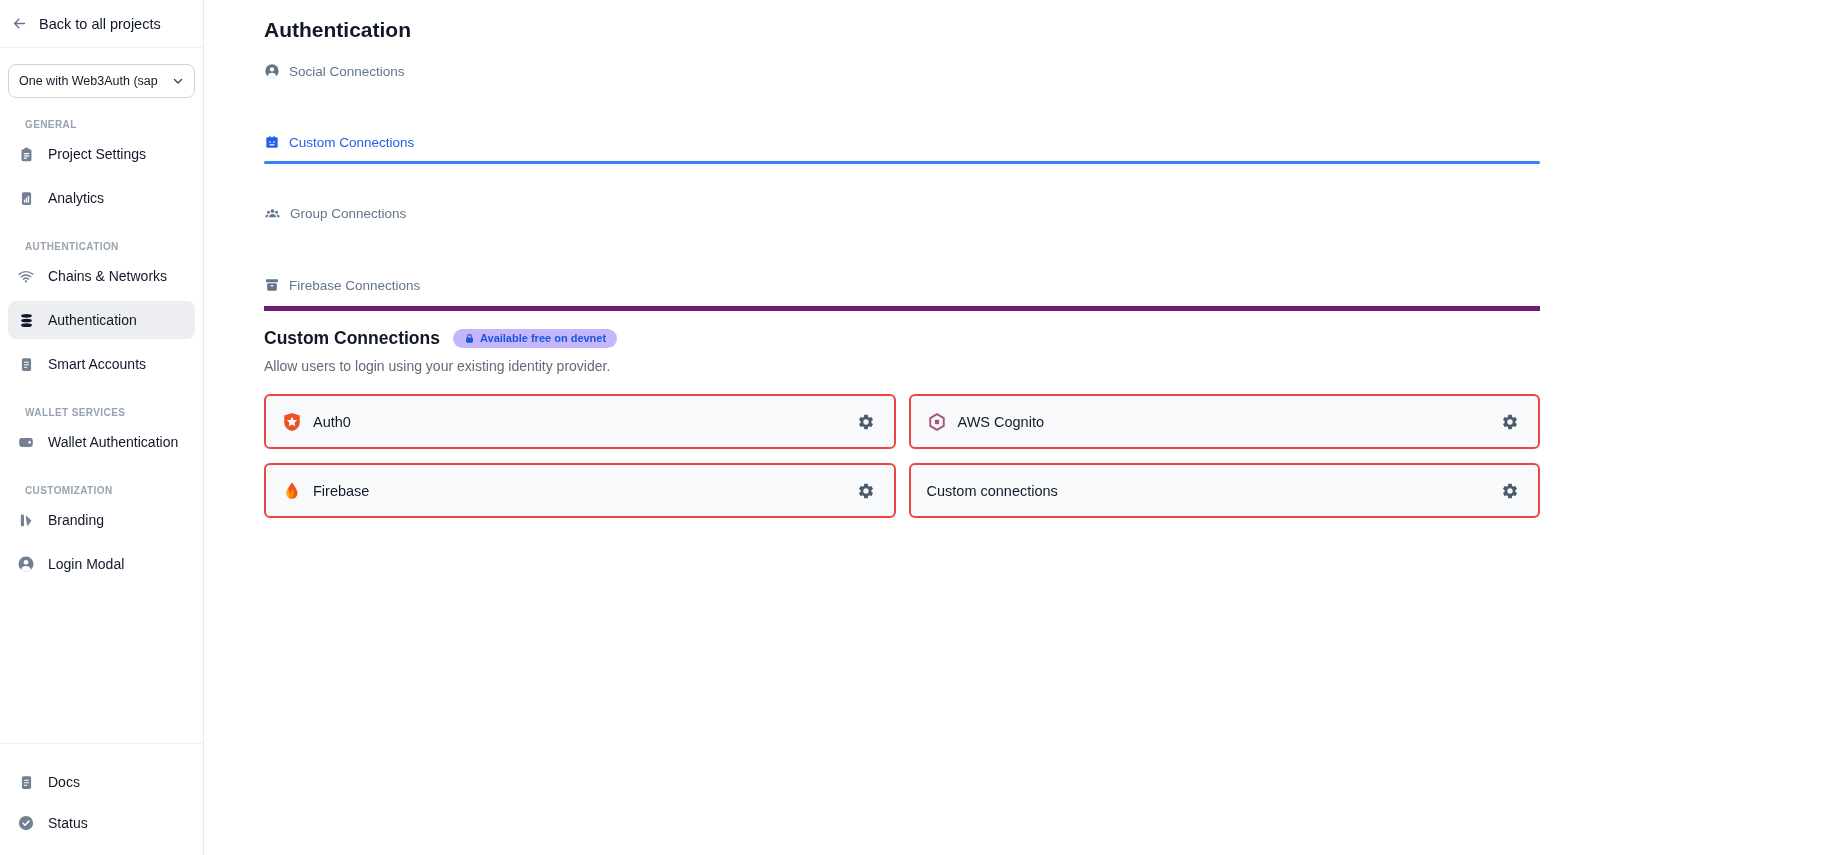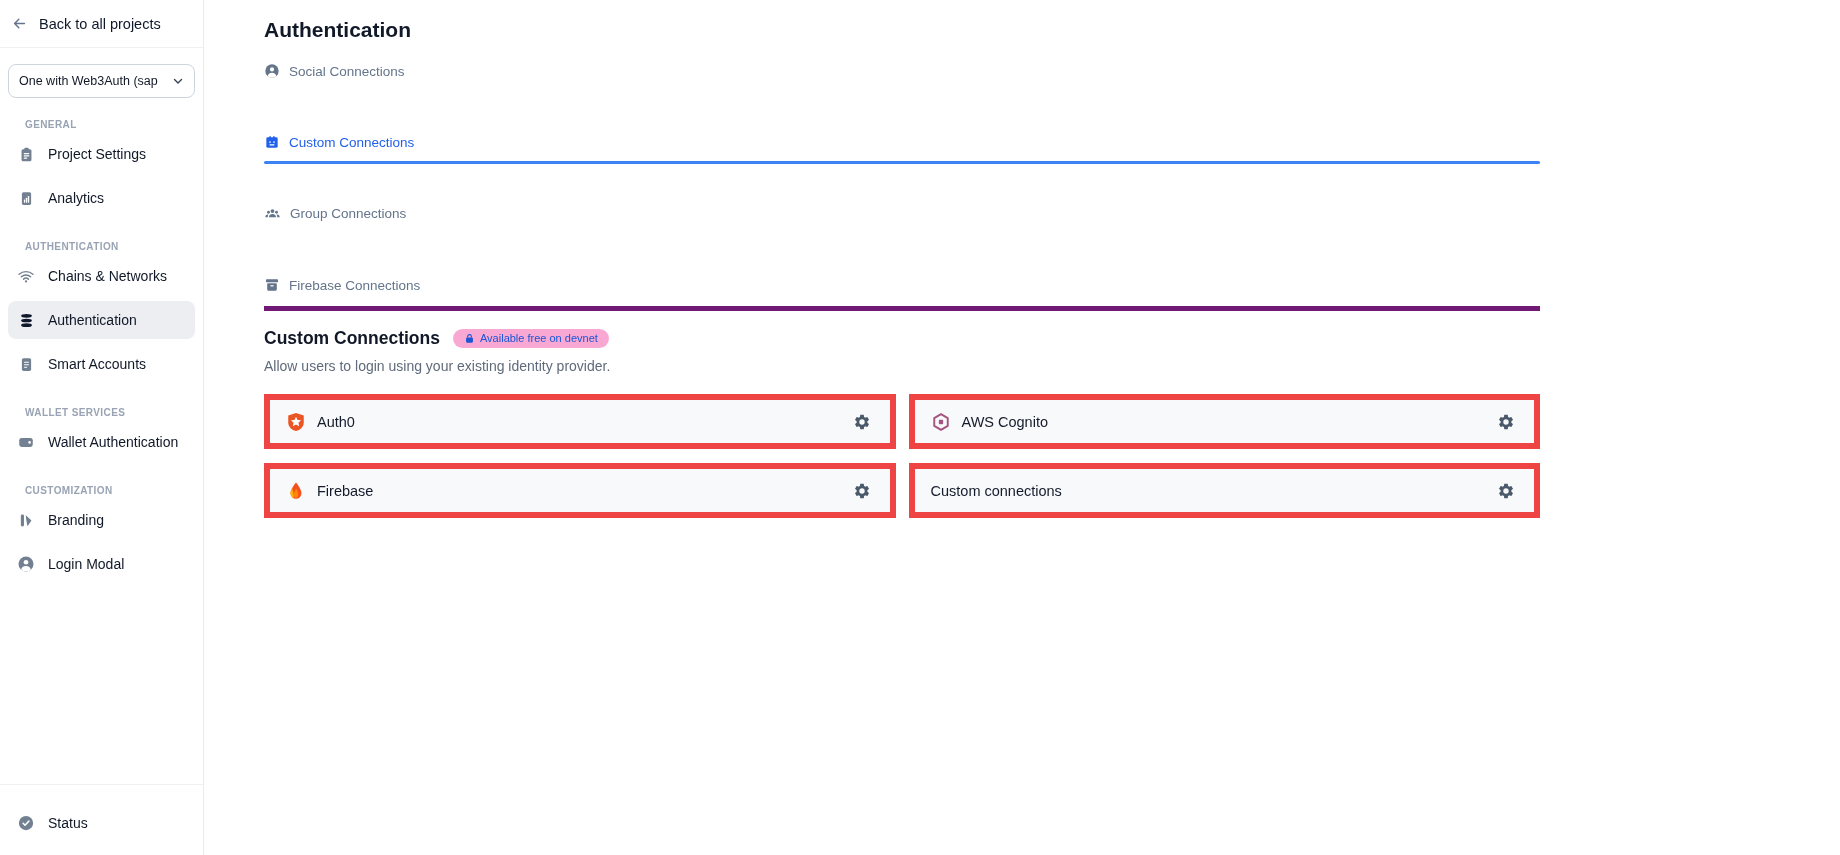--- a/index.html
+++ b/index.html
@@ -32,25 +32,25 @@
   .tabs{display:flex;gap:42px;margin-top:21px;border-bottom:5px solid #701a75;flex-direction:column;}
   .tab{display:flex;align-items:center;gap:9px;padding-bottom:13px;font-size:13.5px;
        font-weight:500;color:#64748b;cursor:pointer;position:relative;}
   .tab .ico{display:flex;color:#64748b;}
   .tab.active{color:#2160ea;}
   .tab.active .ico{color:#2160ea;}
   .tab.active::after{content:"";position:absolute;left:0;right:0;bottom:-1px;height:3px;
                      background:#3b82f6;border-radius:2px;}
   .section-head{display:flex;align-items:center;gap:13px;margin-top:17px;}
   .section-heading{font-size:17.5px;font-weight:700;margin:0;color:#111827;}
-  .badge{display:inline-flex;align-items:center;gap:5px;background:#f9a8d4;color:#1a56d6;
-         font-size:11px;font-weight:400;border-radius:999px;padding:4px 11px;line-height:1;}
+  .badge{display:inline-flex;align-items:center;gap:5px;background:#c4b5fd;color:#1a56d6;
+         font-size:11px;font-weight:700;border-radius:999px;padding:4px 11px;line-height:1;}
   .desc{margin-top:9px;font-size:14px;color:#5f6b7a;}
   .cards{margin-top:20px;display:grid;grid-template-columns:1fr 1fr;gap:14px 13px;}
-  .card{height:55px;background:#f8f9fb;border:6px solid #ef4444;border-radius:0;
+  .card{height:55px;background:#f8f9fb;border:2px solid #ef4444;border-radius:6px;
         display:flex;align-items:center;justify-content:space-between;
         padding:0 14px 0 16px;box-sizing:border-box;}
   .card-left{display:flex;align-items:center;gap:11px;font-size:14.5px;color:#141b2a;}
   .gear-btn{display:flex;align-items:center;justify-content:center;width:28px;height:28px;
             cursor:pointer;color:#4b5a6b;}
   svg{display:block;}
 </style>
 </head>
 <body>
 
@@ -186,20 +186,28 @@
         <svg width="18" height="18" viewBox="0 0 24 24">
             <use href="#i-person-circle"></use>
           </svg>
       </span>
       <span>Login Modal</span>
     </div>
 
     <div class="sidebar-footer">
       <div class="nav-item">
         <span class="ico">
+          <svg width="17" height="17" viewBox="0 0 24 24">
+              <use href="#i-doc"></use>
+            </svg>
+        </span>
+        <span>Docs</span>
+      </div>
+      <div class="nav-item">
+        <span class="ico">
           <svg width="18" height="18" viewBox="0 0 24 24">
             <circle cx="12" cy="12" r="9.5" fill="currentColor"></circle>
             <path d="M8.2 12.4l2.5 2.5 5.1-5.4" fill="none" stroke="#fff" stroke-width="2" stroke-linecap="round" stroke-linejoin="round"></path>
           </svg>
         </span>
         <span>Status</span>
       </div>
     </div>
   </aside>
 

